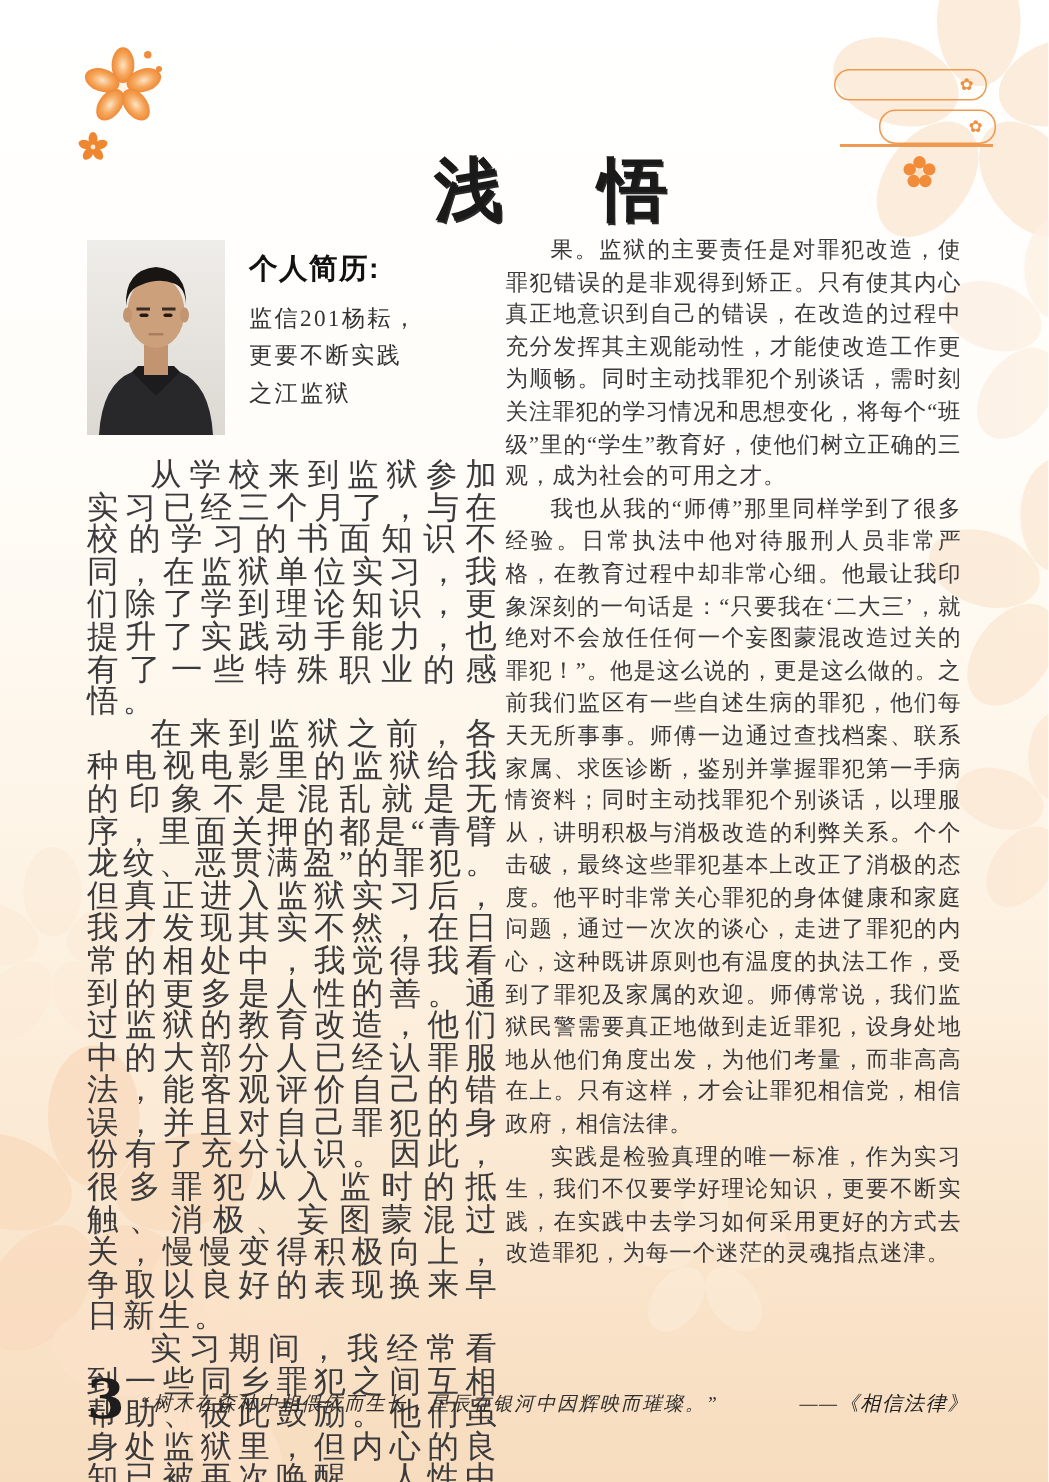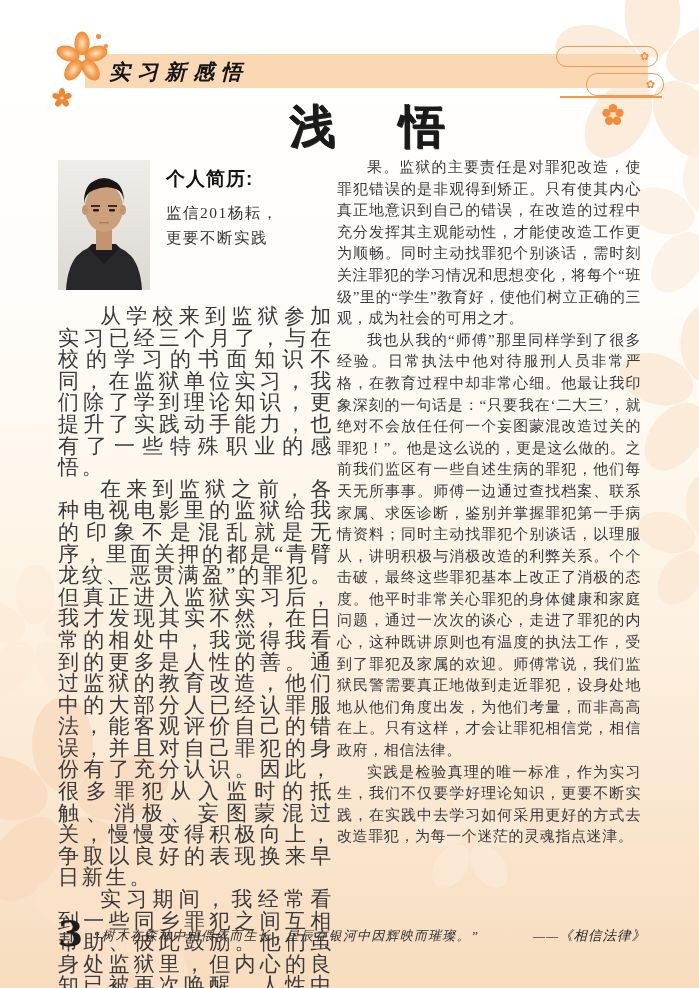--- a/index.html
+++ b/index.html
@@ -136,23 +136,20 @@
   <svg class="wm" style="left:410px;top:780px;opacity:.5" width="120" height="120" viewBox="-50 -50 100 100">
     <g fill="#fdeedd">
         <ellipse cx="0" cy="-27" rx="13" ry="20"></ellipse>
         <ellipse cx="0" cy="-27" rx="13" ry="20" transform="rotate(72)"></ellipse>
         <ellipse cx="0" cy="-27" rx="13" ry="20" transform="rotate(144)"></ellipse>
         <ellipse cx="0" cy="-27" rx="13" ry="20" transform="rotate(216)"></ellipse>
         <ellipse cx="0" cy="-27" rx="13" ry="20" transform="rotate(288)"></ellipse>
       </g>
   </svg>
 
-  <div class="banner">
-    <div class="banner-label">实习新感悟</div>
-  </div>
 
   <svg class="flower-big" width="54" height="54" viewBox="-50 -50 100 100">
     <defs>
         <radialGradient id="og" cx="50%" cy="50%" r="65%">
       <stop offset="0%" stop-color="#fde3c4"></stop>
           <stop offset="45%" stop-color="#f6a75b"></stop>
           <stop offset="100%" stop-color="#e9741c"></stop>
     </radialGradient>
       </defs>
     <g fill="url(#og)">
@@ -217,20 +214,21 @@
         <rect x="33" y="45" width="9" height="2" fill="#3a2c22"></rect>
         <rect x="50" y="45" width="9" height="2" fill="#3a2c22"></rect>
         <rect x="35" y="49" width="6" height="2.4" rx="1.2" fill="#241a12"></rect>
         <rect x="51" y="49" width="6" height="2.4" rx="1.2" fill="#241a12"></rect>
         <rect x="41" y="62" width="10" height="1.6" rx="0.8" fill="#a97e5d"></rect>
       </svg>
       <div class="profile-info">
         <p class="profile-heading">个人简历:</p>
         <p class="profile-line">监信201杨耘，</p>
         <p class="profile-line">更要不断实践</p>
+        <p class="profile-line">之江监狱</p>
       </div>
     </div>
     <p class="para">从学校来到监狱参加实习已经三个月了，与在校的学习的书面知识不同，在监狱单位实习，我们除了学到理论知识，更提升了实践动手能力，也有了一些特殊职业的感悟。</p>
     <p class="para">在来到监狱之前，各种电视电影里的监狱给我的印象不是混乱就是无序，里面关押的都是“青臂龙纹、恶贯满盈”的罪犯。但真正进入监狱实习后，我才发现其实不然，在日常的相处中，我觉得我看到的更多是人性的善。通过监狱的教育改造，他们中的大部分人已经认罪服法，能客观评价自己的错误，并且对自己罪犯的身份有了充分认识。因此，很多罪犯从入监时的抵触、消极、妄图蒙混过关，慢慢变得积极向上，争取以良好的表现换来早日新生。</p>
     <p class="para">实习期间，我经常看到一些同乡罪犯之间互相帮助、彼此鼓励。他们虽身处监狱里，但内心的良知已被再次唤醒，人性中的善再次得到释放。诚然，人人都会犯错，而重要的是怎么面对自己的错误，并且勇敢地去承担后</p>
   </div>
 
   <div class="col col-right">
     <p class="para">果。监狱的主要责任是对罪犯改造，使罪犯错误的是非观得到矫正。只有使其内心真正地意识到自己的错误，在改造的过程中充分发挥其主观能动性，才能使改造工作更为顺畅。同时主动找罪犯个别谈话，需时刻关注罪犯的学习情况和思想变化，将每个“班级”里的“学生”教育好，使他们树立正确的三观，成为社会的可用之才。</p>
     <p class="para">我也从我的“师傅”那里同样学到了很多经验。日常执法中他对待服刑人员非常严格，在教育过程中却非常心细。他最让我印象深刻的一句话是：“只要我在‘二大三’，就绝对不会放任任何一个妄图蒙混改造过关的罪犯！”。他是这么说的，更是这么做的。之前我们监区有一些自述生病的罪犯，他们每天无所事事。师傅一边通过查找档案、联系家属、求医诊断，鉴别并掌握罪犯第一手病情资料；同时主动找罪犯个别谈话，以理服从，讲明积极与消极改造的利弊关系。个个击破，最终这些罪犯基本上改正了消极的态度。他平时非常关心罪犯的身体健康和家庭问题，通过一次次的谈心，走进了罪犯的内心，这种既讲原则也有温度的执法工作，受到了罪犯及家属的欢迎。师傅常说，我们监狱民警需要真正地做到走近罪犯，设身处地地从他们角度出发，为他们考量，而非高高在上。只有这样，才会让罪犯相信党，相信政府，相信法律。</p>

